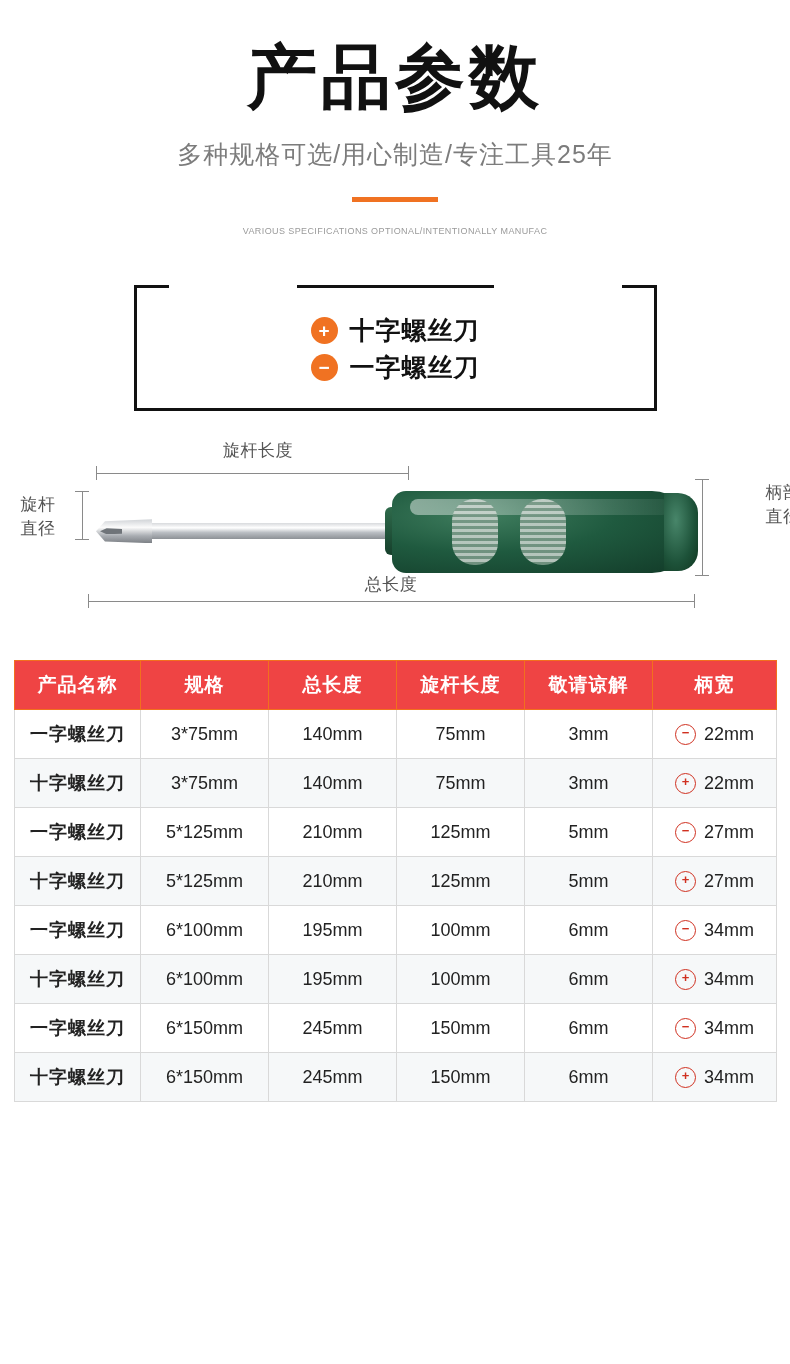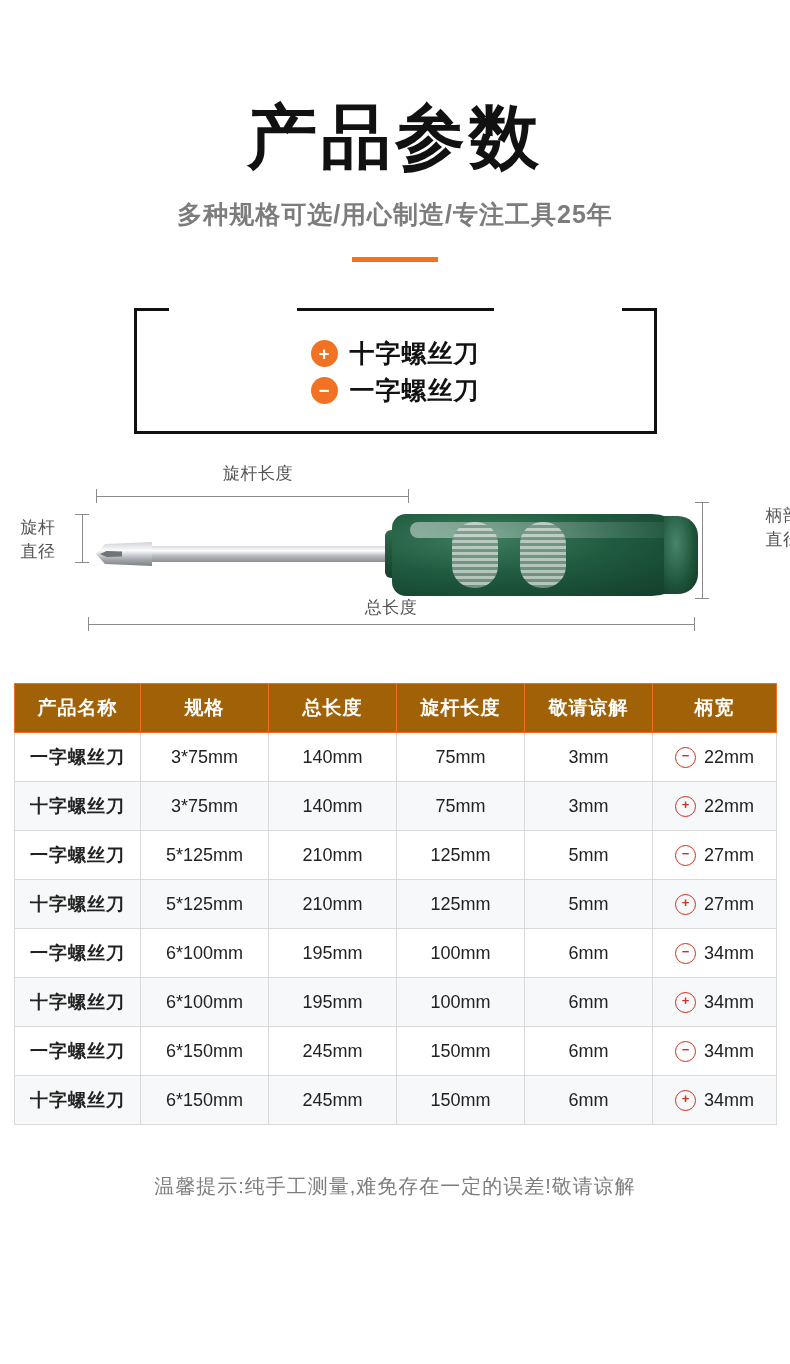--- a/index.html
+++ b/index.html
@@ -18,36 +18,36 @@
   .page {
     width: 790px;
     height: 1364px;
     position: relative;
     box-sizing: border-box;
   }
 
   
   .header {
     text-align: center;
-    padding-top: 102px;
+    padding-top: 42px;
   }
   .title-main {
     font-size: 70px;
     font-weight: 900;
     letter-spacing: 4px;
     color: #111;
     line-height: 1;
     font-family: "DejaVu Sans", "Liberation Sans", sans-serif;
   }
   .title-sub {
     margin-top: 26px;
     font-size: 25px;
     color: #7c7c7c;
     letter-spacing: 1px;
-    font-weight: 700;
+    font-weight: 400;
   }
   .divider-bar {
     width: 86px;
     height: 5px;
     background: #f07222;
     margin: 26px auto 0 auto;
   }
   .title-en {
     margin-top: 22px;
     font-size: 9px;
@@ -208,21 +208,21 @@
   
   .table-wrap {
     margin: 12px 14px 0 14px;
   }
   table {
     border-collapse: collapse;
     width: 762px;
     table-layout: fixed;
   }
   thead th {
-    background: #a16207;
+    background: #ef4444;
     color: #fff;
     font-size: 19px;
     font-weight: 700;
     height: 46px;
     border: 1px solid #f2701d;
     letter-spacing: 1px;
   }
   tbody td {
     height: 46px;
     text-align: center;
@@ -269,20 +269,21 @@
 </head>
 <body>
 
 <div class="page">
 
   <div class="header">
     <div class="title-main">产品参数</div>
     <div class="title-sub">多种规格可选/用心制造/专注工具25年</div>
     <div class="divider-bar"></div>
     <div class="title-en">
+      <div>VARIOUS SPECIFICATIONS OPTIONAL/INTENTIONALLY MANUFAC</div>
     </div>
   </div>
 
   <div class="typebox">
     <div class="notch notch-left"></div>
     <div class="notch notch-right"></div>
 
     <div class="type-row">
       <div class="circle-icon">+</div>
       <div class="type-label">十字螺丝刀</div>
@@ -456,15 +457,14 @@
             <div class="hw-cell">
               <span class="mini-icon">+</span>
               <span>34mm</span>
             </div>
           </td>
         </tr>
       </tbody>
     </table>
   </div>
 
-  <div class="footer">温馨提示:纯手工测量,难免存在一定的误差!敬请谅解</div>
 
 </div>
 
 </body></html>

